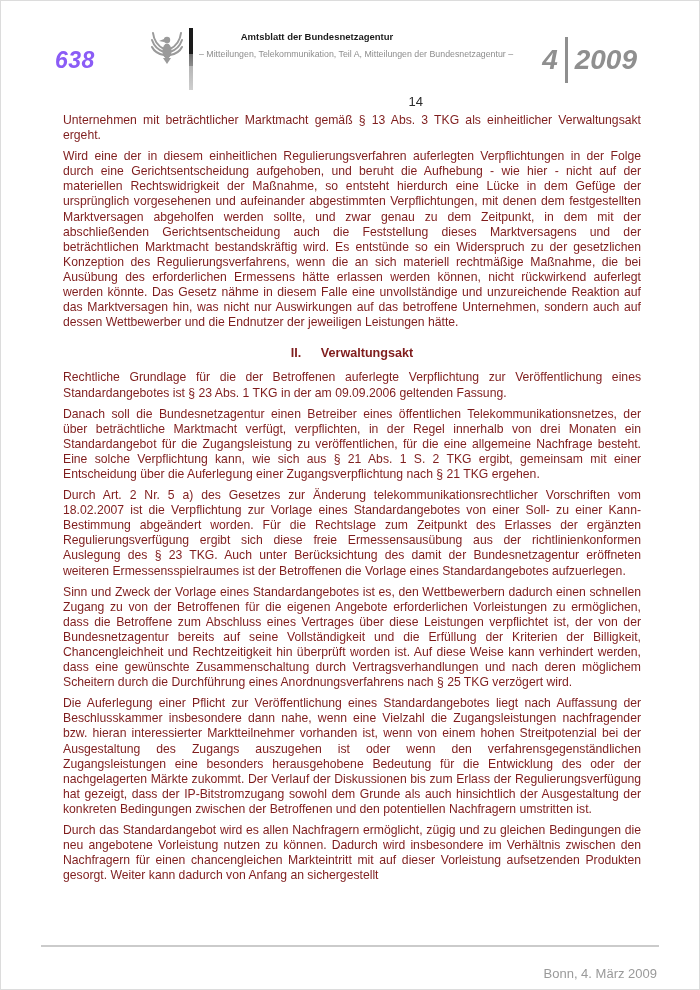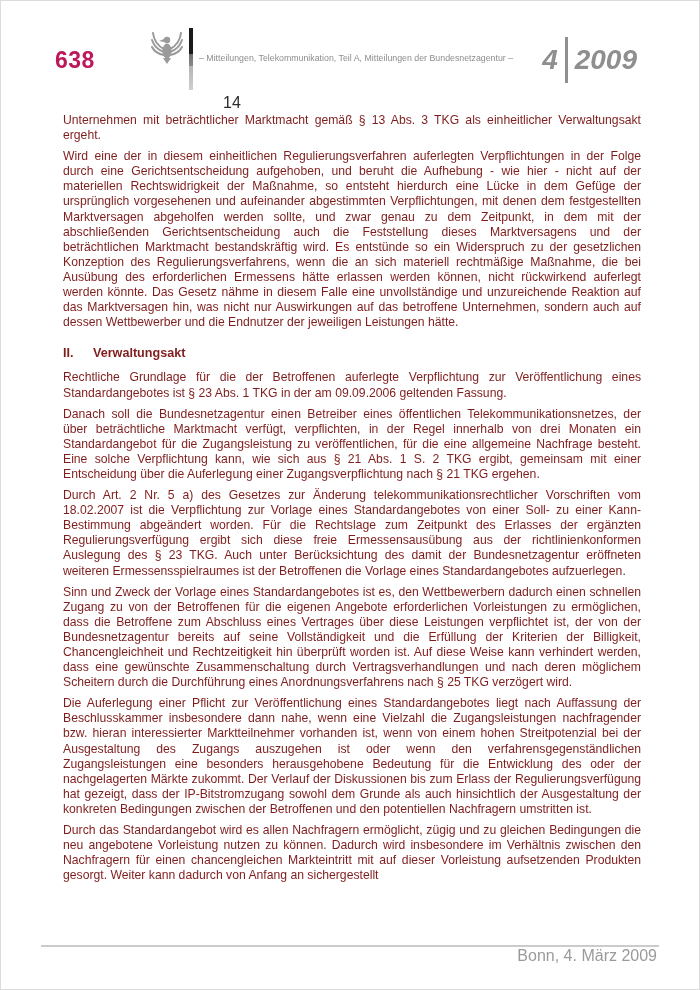--- a/index.html
+++ b/index.html
@@ -15,21 +15,22 @@
     overflow: hidden;
   }
 
   
   .issue-page-num {
     position: absolute;
     left: 54px;
     top: 46px;
     font-size: 23px;
     font-weight: bold;
-    color: #be185d;
+    font-style: italic;
+    color: #8b5cf6;
     letter-spacing: 0.5px;
   }
   .eagle-wrap {
     position: absolute;
     left: 148px;
     top: 28px;
     width: 36px;
     height: 36px;
   }
   .grad-bar {
@@ -51,21 +52,21 @@
     text-align: center;
   }
   .masthead .t1, .masthead .t2 {
     font-size: 9.5px;
     font-weight: bold;
     color: #1c1c1c;
     line-height: 12px;
     white-space: nowrap;
   }
   .masthead .t3 {
-    margin-top: 22px;
+    margin-top: 6px;
     font-size: 8.8px;
     color: #8d8d8d;
     line-height: 11px;
     white-space: nowrap;
   }
   .issue-block {
     position: absolute;
     top: 36px;
     right: 62px;
     display: flex;
@@ -81,22 +82,22 @@
     height: 46px;
     background: #8f8f8f;
   }
 
   
   .pagenum-center {
     position: absolute;
     top: 93px;
     left: 222px;
     width: 200px;
-    text-align: left;
-    font-size: 16px;
+    text-align: right;
+    font-size: 13px;
     color: #2c2c2c;
   }
 
   
   .doc-body {
     position: absolute;
     top: 112px;
     left: 62px;
     width: 578px;
     bottom: 52px;
@@ -109,37 +110,38 @@
   .doc-body p.para {
     margin: 0 0 6px 0;
     hyphens: none;
   }
   .section-heading {
     display: flex;
     margin: 16px 0 9px 0;
     font-weight: bold;
     font-size: 12.6px;
     text-align: left;
+    justify-content: center;
   }
   .section-heading .h-num { width: 30px; flex: 0 0 30px; }
 
   
   .footer-rule {
     position: absolute;
     left: 40px;
     right: 40px;
     bottom: 42px;
     height: 2px;
     background: #cbcbcb;
   }
   .footer-dateline {
     position: absolute;
     right: 42px;
-    bottom: 24px;
-    font-size: 16px;
+    bottom: 8px;
+    font-size: 13px;
     color: #9a9a9a;
   }
 </style>
 </head>
 <body>
 
 <div class="page">
 
   <div class="issue-page-num">638</div>
 
@@ -158,20 +160,21 @@
         <circle cx="18" cy="11" r="3.2"></circle>
         <path d="M15 10 L10 12 L15 13 Z"></path>
         <path d="M14 29 L22 29 L18 35 Z"></path>
       </g>
     </svg>
   </div>
 
   <div class="grad-bar"></div>
 
   <div class="masthead">
+    <div class="t1">Amtsblatt der Bundesnetzagentur</div>
     <div class="t3">– Mitteilungen, Telekommunikation, Teil A, Mitteilungen der Bundesnetzagentur –</div>
   </div>
 
   <div class="issue-block">
     <span>4</span>
     <span class="issue-sep"></span>
     <span>2009</span>
   </div>
 
   <div class="pagenum-center">14</div>

